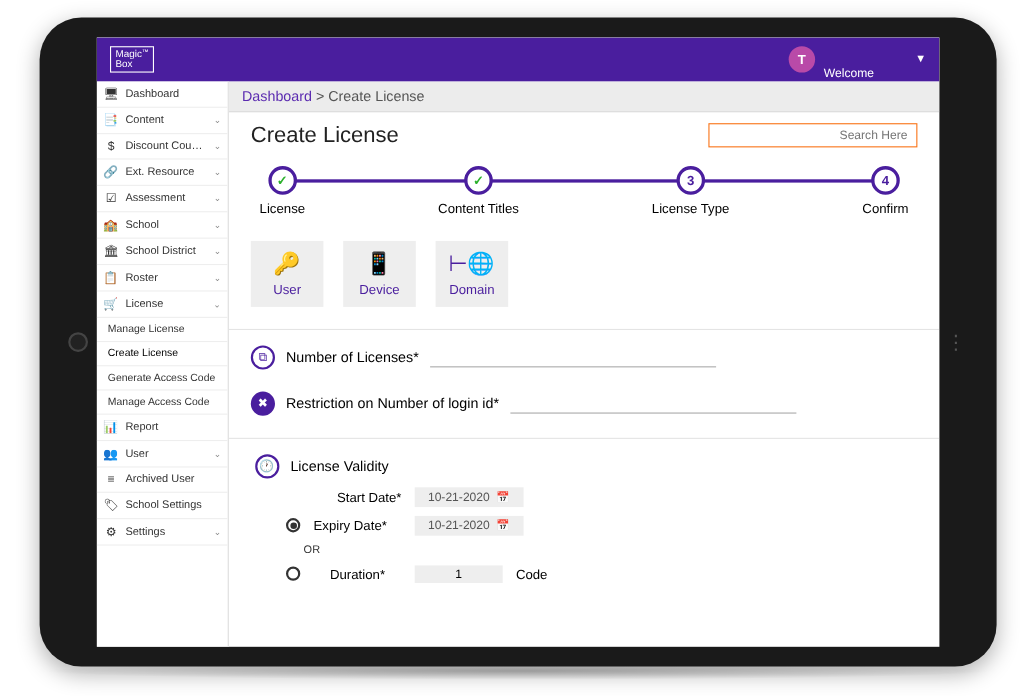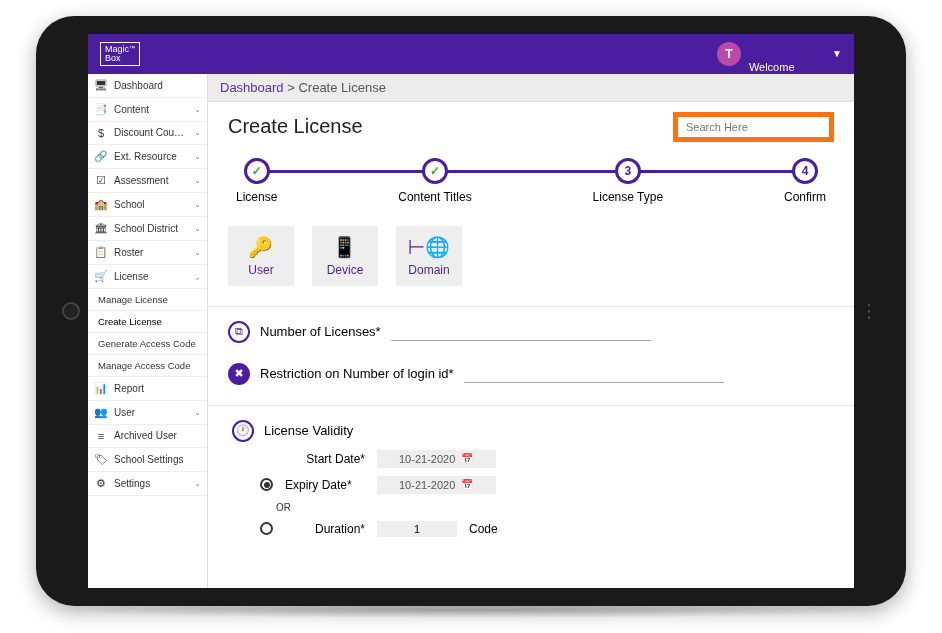--- a/index.html
+++ b/index.html
@@ -29,21 +29,21 @@
 .side-sub { padding:5px 6px 5px 10px; border-bottom:1px solid #eee; font-size:9.5px; color:#333; cursor:pointer; white-space:nowrap; overflow:hidden; text-overflow:ellipsis; }
 .side-sub.active { color:#000; }
 .side-item.open .si-caret { transform: rotate(180deg); }
 
 .main { flex:1; display:flex; flex-direction:column; overflow-y:auto; }
 .breadcrumb-bar { background:#ececec; padding:6px 12px; font-size:13px; color:#555; border-bottom:1px solid #ddd; }
 .breadcrumb-bar .bc-link { color:#5b2bb0; }
 .page { padding:10px 20px; }
 .page-header { display:flex; justify-content:space-between; align-items:center; margin-bottom:16px; }
 .page-title { font-size:20px; font-weight:400; color:#222; }
-.search-box { border:5px solid #f97316; padding:4px 8px; font-size:11px; width:161px; color:#888; }
+.search-box { border:1px solid #f97316; padding:4px 8px; font-size:11px; width:190px; color:#888;text-align:right; }
 
 .stepper { display:flex; align-items:center; justify-content:space-between; margin:6px 8px 22px; position:relative; }
 .step { display:flex; flex-direction:column; align-items:center; gap:6px; position:relative; z-index:2; }
 .step-circle { width:26px; height:26px; border:3px solid #4a1e9e; border-radius:50%; background:#fff; display:flex; align-items:center; justify-content:center; font-size:12px; color:#4a1e9e; font-weight:bold; }
 .step-circle.done { color:#2bb02b; }
 .step-label { font-size:12px; color:#000; }
 .step-line { position:absolute; top:12px; left:22px; right:22px; height:3px; background:#4a1e9e; z-index:1; }
 
 .type-cards { display:flex; gap:18px; margin-bottom:20px; }
 .type-card { width:66px; height:60px; background:#eee; display:flex; flex-direction:column; align-items:center; justify-content:center; gap:4px; cursor:pointer; }
@@ -54,21 +54,21 @@
 
 .form-row { display:flex; align-items:center; gap:10px; margin-bottom:20px; }
 .form-icon { width:22px; height:22px; border:2px solid #4a1e9e; border-radius:50%; display:flex; align-items:center; justify-content:center; font-size:11px; color:#4a1e9e; }
 .form-icon.filled { background:#4a1e9e; color:#fff; }
 .form-label { font-size:13px; color:#000; }
 .form-input-line { flex:1; max-width:260px; border:none; border-bottom:1px solid #aaa; font-size:12px; padding:2px 0; }
 
 .validity { margin-left:4px; }
 .validity-row { display:flex; align-items:center; gap:12px; margin:8px 0 8px 28px; font-size:12px; }
 .vr-label { width:80px; text-align:right; }
-.date-box { background:#eee; padding:3px 22px; font-size:11px; color:#555; display:flex; align-items:center; gap:6px; }
+.date-box { background:#eee; padding:3px 12px; font-size:11px; color:#555; display:flex; align-items:center; gap:6px; }
 .date-box .cal { font-size:10px; }
 .radio { width:13px; height:13px; border:2px solid #333; border-radius:50%; display:inline-flex; align-items:center; justify-content:center; }
 .radio.checked::after { content:""; width:6px; height:6px; background:#333; border-radius:50%; }
 .or-text { font-size:10px; color:#333; margin-left:44px; }
 .num-box { background:#eee; width:80px; text-align:center; font-size:11px; padding:2px 0; }
 </style>
 </head>
 <body>
 
 <div>
@@ -243,21 +243,21 @@
             <span class="radio checked"></span>
             <span class="vr-label" style="text-align:left;">Expiry Date*</span>
             <span class="date-box">
                     <span>10-21-2020</span>
                     <span class="cal">📅</span>
                   </span>
           </div>
           <div class="or-text">OR</div>
           <div class="validity-row">
             <span class="radio"></span>
-            <span class="vr-label" style="text-align:right;">Duration*</span>
+            <span class="vr-label" style="text-align:center;">Duration*</span>
             <span class="num-box">1</span>
             <span>Code</span>
           </div>
         </div>
 
       </div>
     </div>
   </div>
 
 </div>

